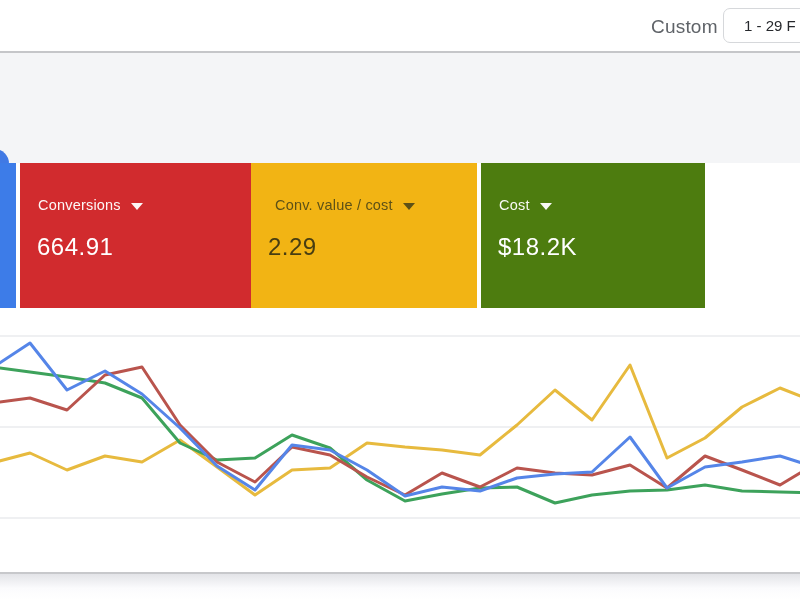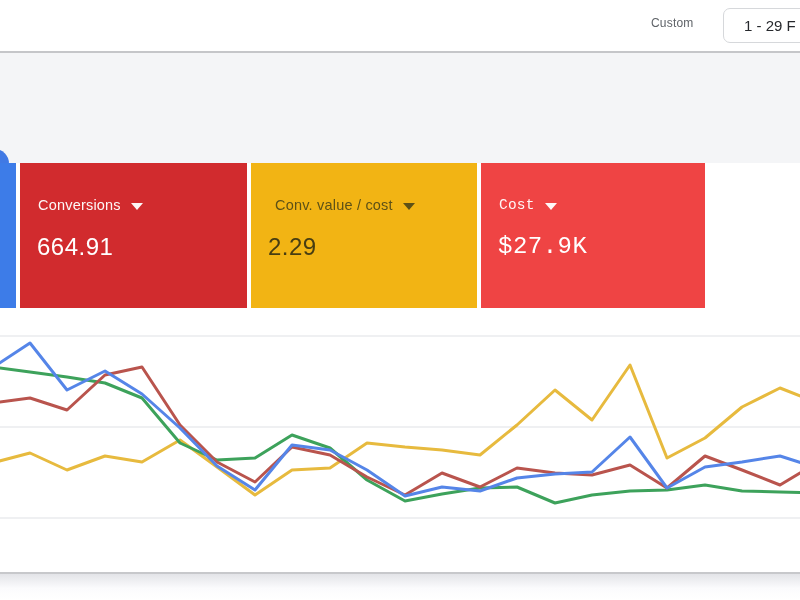--- a/index.html
+++ b/index.html
@@ -7,21 +7,21 @@
     width:800px;height:600px;overflow:hidden;background:#ffffff;
     font-family:"Liberation Sans",sans-serif;
     -webkit-font-smoothing:antialiased;
   }
   .screen{position:relative;width:800px;height:600px;background:#ffffff;overflow:hidden;}
 
   
   .topbar{position:absolute;top:0;left:0;width:800px;height:51px;background:#ffffff;}
   .custom-label{
     position:absolute;left:651px;top:16px;
-    font-size:12px;color:#5f6368;letter-spacing:.2px;cursor:pointer;
+    font-size:19px;color:#5f6368;letter-spacing:.2px;cursor:pointer;
   }
   .date-btn{
     position:absolute;left:723px;top:8px;width:140px;height:35px;
     background:#ffffff;border:1px solid #d6d8db;border-radius:7px;
     box-sizing:border-box;cursor:pointer;
   }
   .date-btn .date-text{
     display:block;padding:8px 0 0 20px;font-size:15px;color:#26282c;
     white-space:nowrap;overflow:hidden;
   }
@@ -33,21 +33,21 @@
   
   .band{position:absolute;top:53px;left:0;width:800px;height:110px;background:#f4f5f7;}
   .logo-circle{
     position:absolute;left:-20px;top:96px;width:29px;height:29px;
     border-radius:50%;background:#4079e4;
   }
 
   
   .card{position:absolute;top:163px;height:145px;cursor:pointer;}
   .card-blue  {left:0;    width:16px;}
-  .card-red   {left:20px; width:227px;}
+  .card-red   {left:20px; width:227px;padding-left:13px;}
   .card-yellow{left:251px;width:226px;}
   .card-green {left:481px;width:224px;}
   .card-label-row{
     position:absolute;top:34px;left:18px;
     display:flex;align-items:center;gap:10px;
   }
   .card-label{font-size:14.5px;font-weight:500;letter-spacing:.2px;white-space:nowrap;}
   .arrow{
     width:0;height:0;margin-top:2px;
     border-left:6px solid transparent;border-right:6px solid transparent;
@@ -96,26 +96,26 @@
     </div>
 
     <div class="card card-yellow" style="background: rgb(242, 180, 20);">
       <div class="card-label-row">
         <span class="card-label" style="color: rgb(93, 81, 23); margin-left: 6px;">Conv. value / cost</span>
         <span class="arrow" style="color: rgb(93, 81, 23);"></span>
       </div>
       <div class="card-value" style="color: rgb(71, 61, 18);">2.29</div>
     </div>
 
-    <div class="card card-green" style="background: #ef4444; font-family: Liberation Mono, monospace;">
+    <div class="card card-green" style="background: #4d7c0f;">
       <div class="card-label-row">
         <span class="card-label" style="color: rgba(255, 255, 255, 0.96);">Cost</span>
         <span class="arrow" style="color: rgba(255, 255, 255, 0.96);"></span>
       </div>
-      <div class="card-value" style="color: rgb(255, 255, 255);">$27.9K</div>
+      <div class="card-value" style="color: rgb(255, 255, 255);">$18.2K</div>
     </div>
   </div>
 
   <svg class="chart-svg" id="chart" width="800" height="260" viewBox="0 0 800 260">
       <line x1="0" x2="800" y1="24" y2="24" stroke="#eaebee" stroke-width="1.5"></line>
       <line x1="0" x2="800" y1="115" y2="115" stroke="#eaebee" stroke-width="1.5"></line>
       <line x1="0" x2="800" y1="206" y2="206" stroke="#eaebee" stroke-width="1.5"></line>
       <polyline points="-8,151 30,141 67,158 105,144 142,150 180,128 217,155 255,183 292,158 330,156 367,131 405,135 442,138 480,143 517,113 555,78 592,108 630,53 667,146 705,126 742,95 780,76 818,91" fill="none" stroke="#e7ba3e" stroke-width="3" stroke-linejoin="round" stroke-linecap="round"></polyline>
       <polyline points="-8,55 30,60 67,65 105,71 142,86 180,131 217,148 255,146 292,123 330,136 367,168 405,189 442,182 480,176 517,175 555,191 592,183 630,179 667,178 705,173 742,179 780,180 818,181" fill="none" stroke="#3da25b" stroke-width="3" stroke-linejoin="round" stroke-linecap="round"></polyline>
       <polyline points="-8,91 30,86 67,98 105,63 142,55 180,113 217,150 255,170 292,135 330,143 367,165 405,183 442,161 480,175 517,156 555,161 592,163 630,153 667,176 705,144 742,158 780,173 818,150" fill="none" stroke="#b9544d" stroke-width="3" stroke-linejoin="round" stroke-linecap="round"></polyline>

